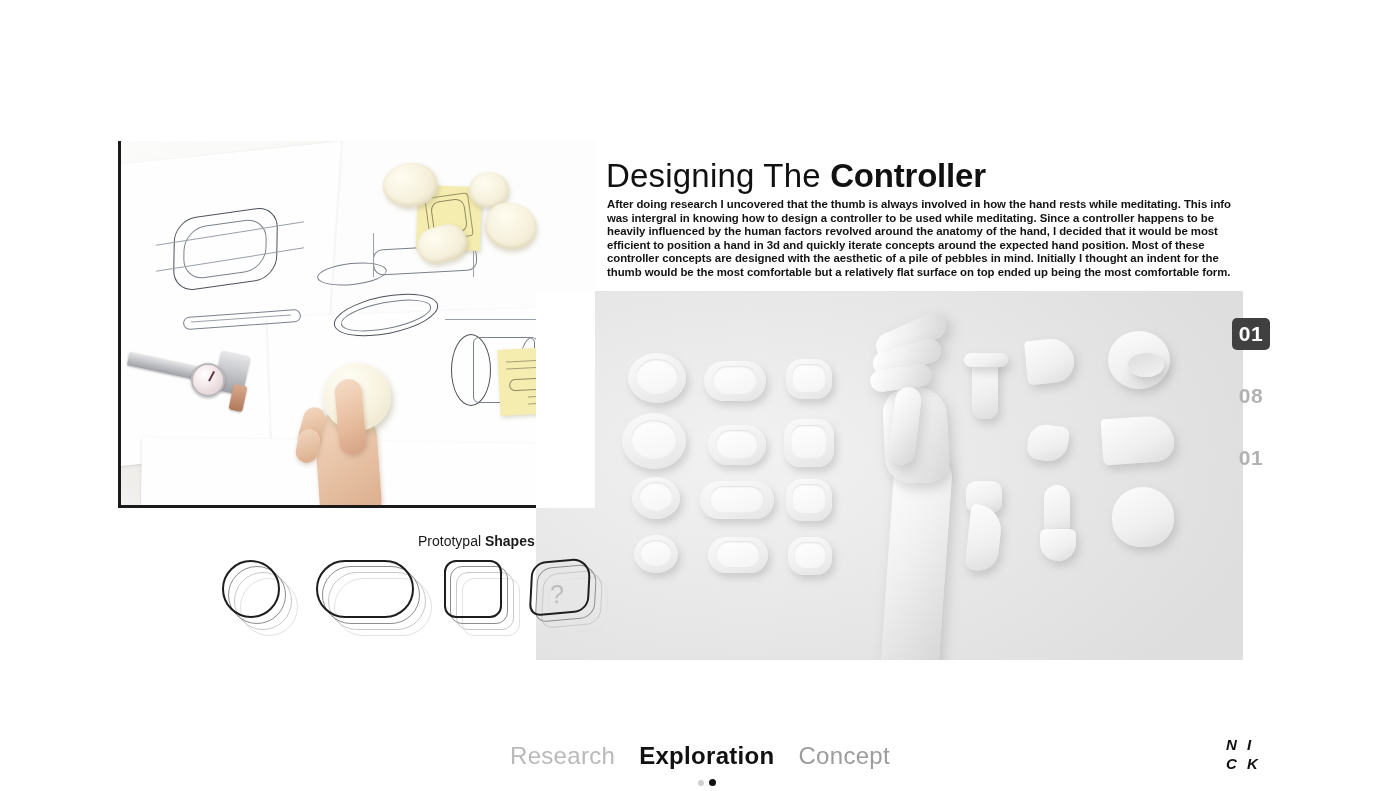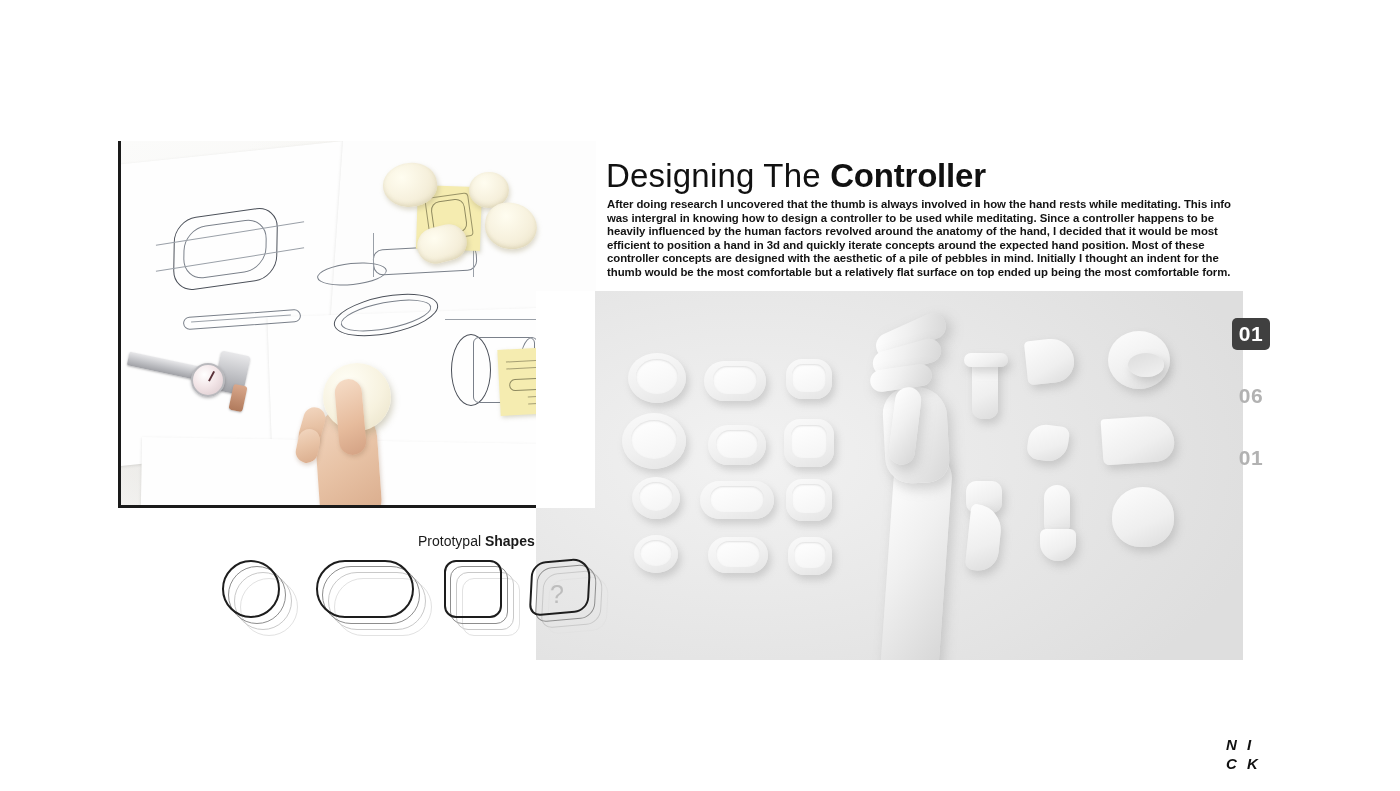--- a/index.html
+++ b/index.html
@@ -399,23 +399,34 @@
       <div class="pshape l4" style="left:330px; top:20px; width:60px; height:54px; border-radius:14px 20px 14px 12px; transform: rotate(-5deg) skewX(-8deg);"></div>
       <div class="pshape l3" style="left:324px; top:14px; width:60px; height:54px; border-radius:14px 20px 14px 12px; transform: rotate(-5deg) skewX(-8deg);"></div>
       <div class="pshape l2" style="left:318px; top:8px;  width:60px; height:54px; border-radius:14px 20px 14px 12px; transform: rotate(-5deg) skewX(-8deg);"></div>
       <div class="pshape" style="left:312px; top:2px;  width:60px; height:54px; border-radius:14px 20px 14px 12px; transform: rotate(-5deg) skewX(-8deg);"></div>
       <div class="qmark" style="left:332px; top:22px;">?</div>
     </div>
   </div>
 
   <div class="pager">
     <div class="pg active">01</div>
-    <div class="pg">06</div>
+    <div class="pg">08</div>
     <div class="pg">01</div>
   </div>
 
+  <div class="bottom-nav">
+    <div class="nav-item">Research</div>
+    <div class="nav-item active">
+      <span>Exploration</span>
+      <span class="nav-dots">
+        <span class="dot"></span>
+        <span class="dot on"></span>
+      </span>
+    </div>
+    <div class="nav-item muted">Concept</div>
+  </div>
 
   <div class="brand">
     <div>N I</div>
     <div>C K</div>
   </div>
 
 </div>
 
 </body></html>

